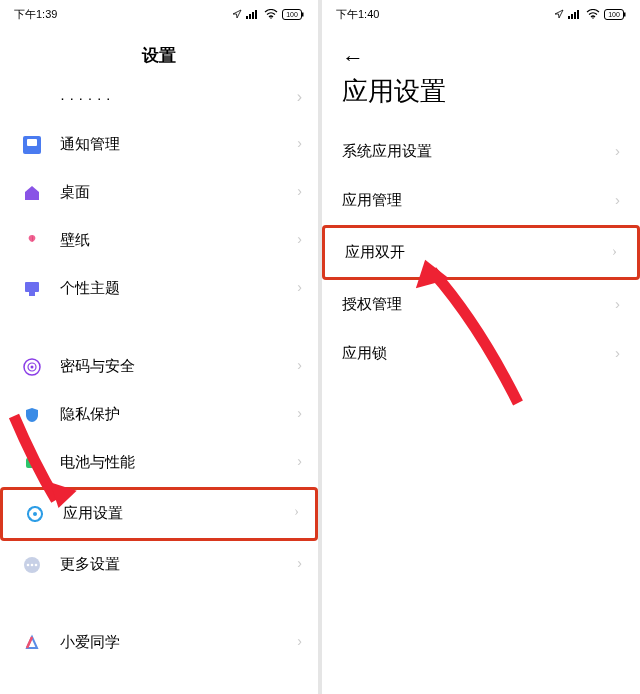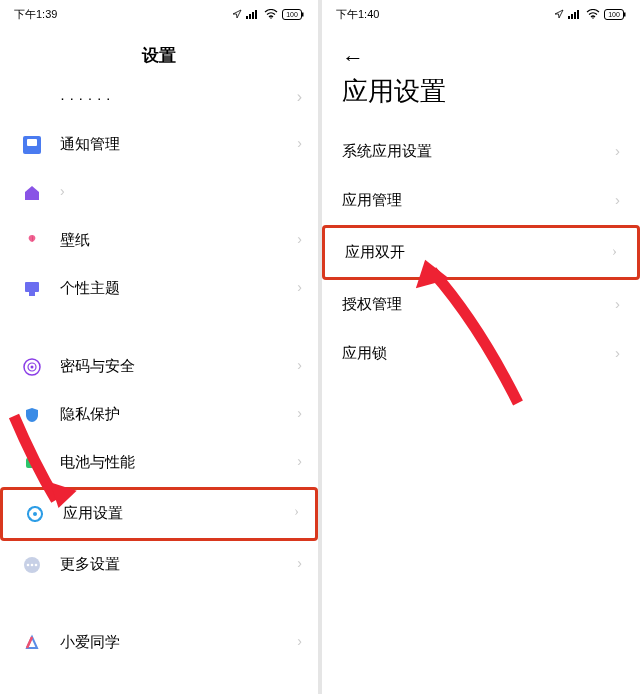--- a/index.html
+++ b/index.html
@@ -143,20 +143,21 @@
       </span>
     <span class="label">通知管理</span>
     <span class="chevron">›</span>
   </div>
   <div class="list-item">
     <span class="icon">
         <svg width="18" height="18" viewBox="0 0 18 18">
           <path d="M9 2 L16 8 V16 H2 V8 Z" fill="#8953e6"></path>
         </svg>
       </span>
+    <span class="label">桌面</span>
     <span class="chevron">›</span>
   </div>
   <div class="list-item">
     <span class="icon">
         <svg width="18" height="18" viewBox="0 0 18 18">
           <path d="M9 3 C5 3 4 8 9 10 C14 8 13 3 9 3 Z" fill="#f06292"></path>
           <path d="M9 3 C10 6 10 8 9 10" fill="#e04272"></path>
         </svg>
       </span>
     <span class="label">壁纸</span>

